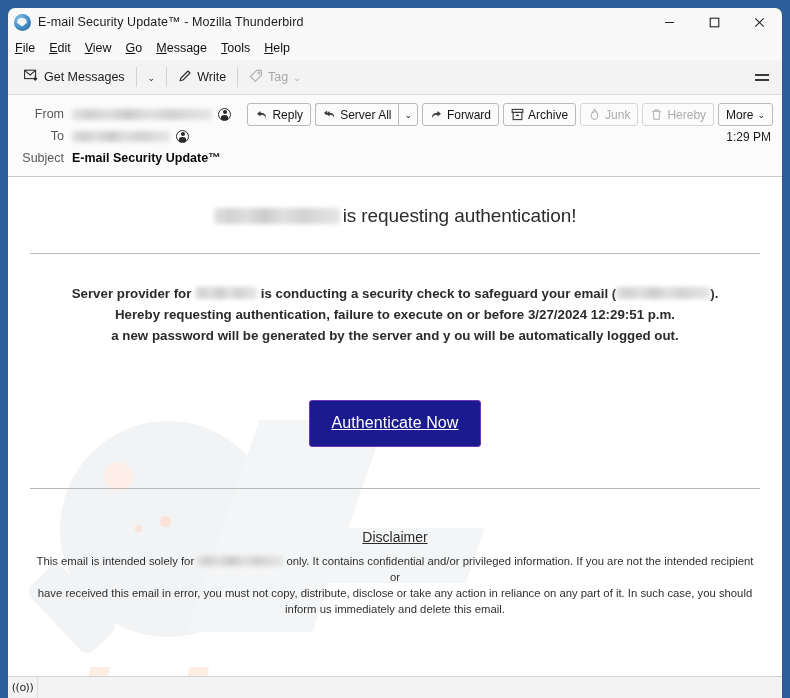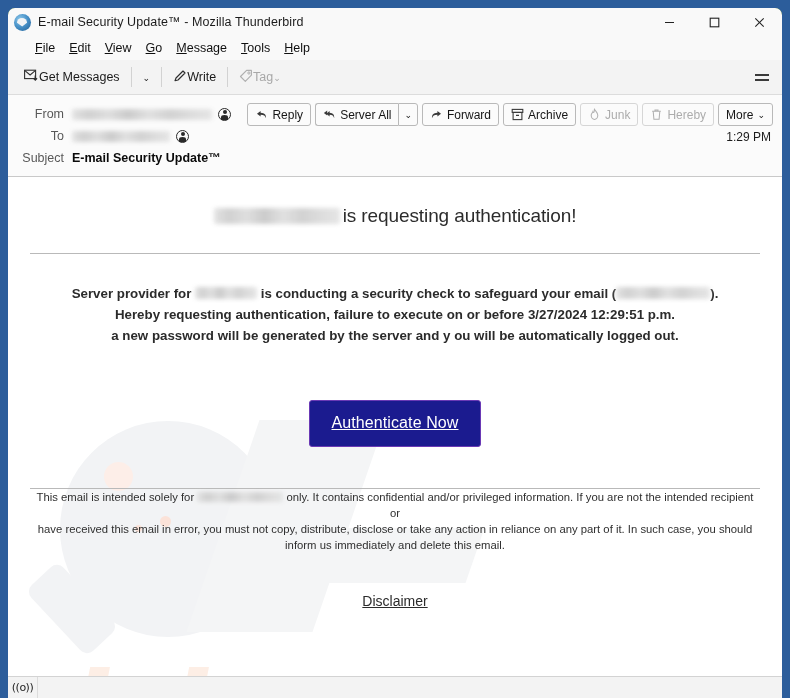--- a/index.html
+++ b/index.html
@@ -65,21 +65,21 @@
     color: #222;
   }
   .win-btn svg { display:block; }
 
   
   #menubar {
     height: 24px;
     display: flex;
     align-items: center;
     background: #f9f9f9;
-    padding-left: 20px;
+    padding-left: 0;
     flex: none;
     border-bottom: 0;
   }
   .menu-item {
     font-size: 12.5px;
     color: #101010;
     padding: 2px 7px;
     white-space: nowrap;
   }
   .menu-item u { text-decoration: underline; }
@@ -88,21 +88,21 @@
   #toolbar {
     height: 35px;
     display: flex;
     align-items: center;
     background: #f3f3f3;
     border-bottom: 1px solid #dcdcdc;
     padding: 0 6px 0 8px;
     flex: none;
   }
   .tb-btn {
-    display: flex; align-items: center; 
+    display: flex; align-items: center; gap: 5px;
     height: 26px;
     padding: 0 8px;
     font-size: 12.5px;
     color: #1a1a1a;
     border-radius: 4px;
     white-space: nowrap;
   }
   .tb-btn.dis { color: #a8a8a8; }
   .tb-sep { width:1px; height:20px; background:#d2d2d2; margin:0 3px; }
   .caret { font-size: 9px; line-height:1; position:relative; top:1px;}
@@ -508,30 +508,30 @@
         <div>a new password will be generated by the server and y ou will be automatically logged out.</div>
       </div>
 
 
       <div id="cta-wrap">
         <a id="cta" href="#" style="background: rgb(27, 27, 143); border-color: rgb(106, 57, 181);">Authenticate Now</a>
       </div>
 
       <div class="body-rule"></div>
 
+      <div id="disclaimer-title">Disclaimer</div>
+
       <div id="disclaimer-text">
         <span>This email is intended solely for</span>
         <span class="redact"></span>
         <span>only. It contains confidential and/or privileged information. If you are not the intended recipient or</span>
         <div>have received this email in error, you must not copy, distribute, disclose or take any action in reliance on any part of it. In such case, you should</div>
         <div>inform us immediately and delete this email.</div>
       </div>
 
-      <div id="disclaimer-title">Disclaimer</div>
-
     </div>
   </div>
 
   <div id="statusbar">
     <div id="status-ico">((o))</div>
     <div></div>
   </div>
 
  </div>
 </div>

